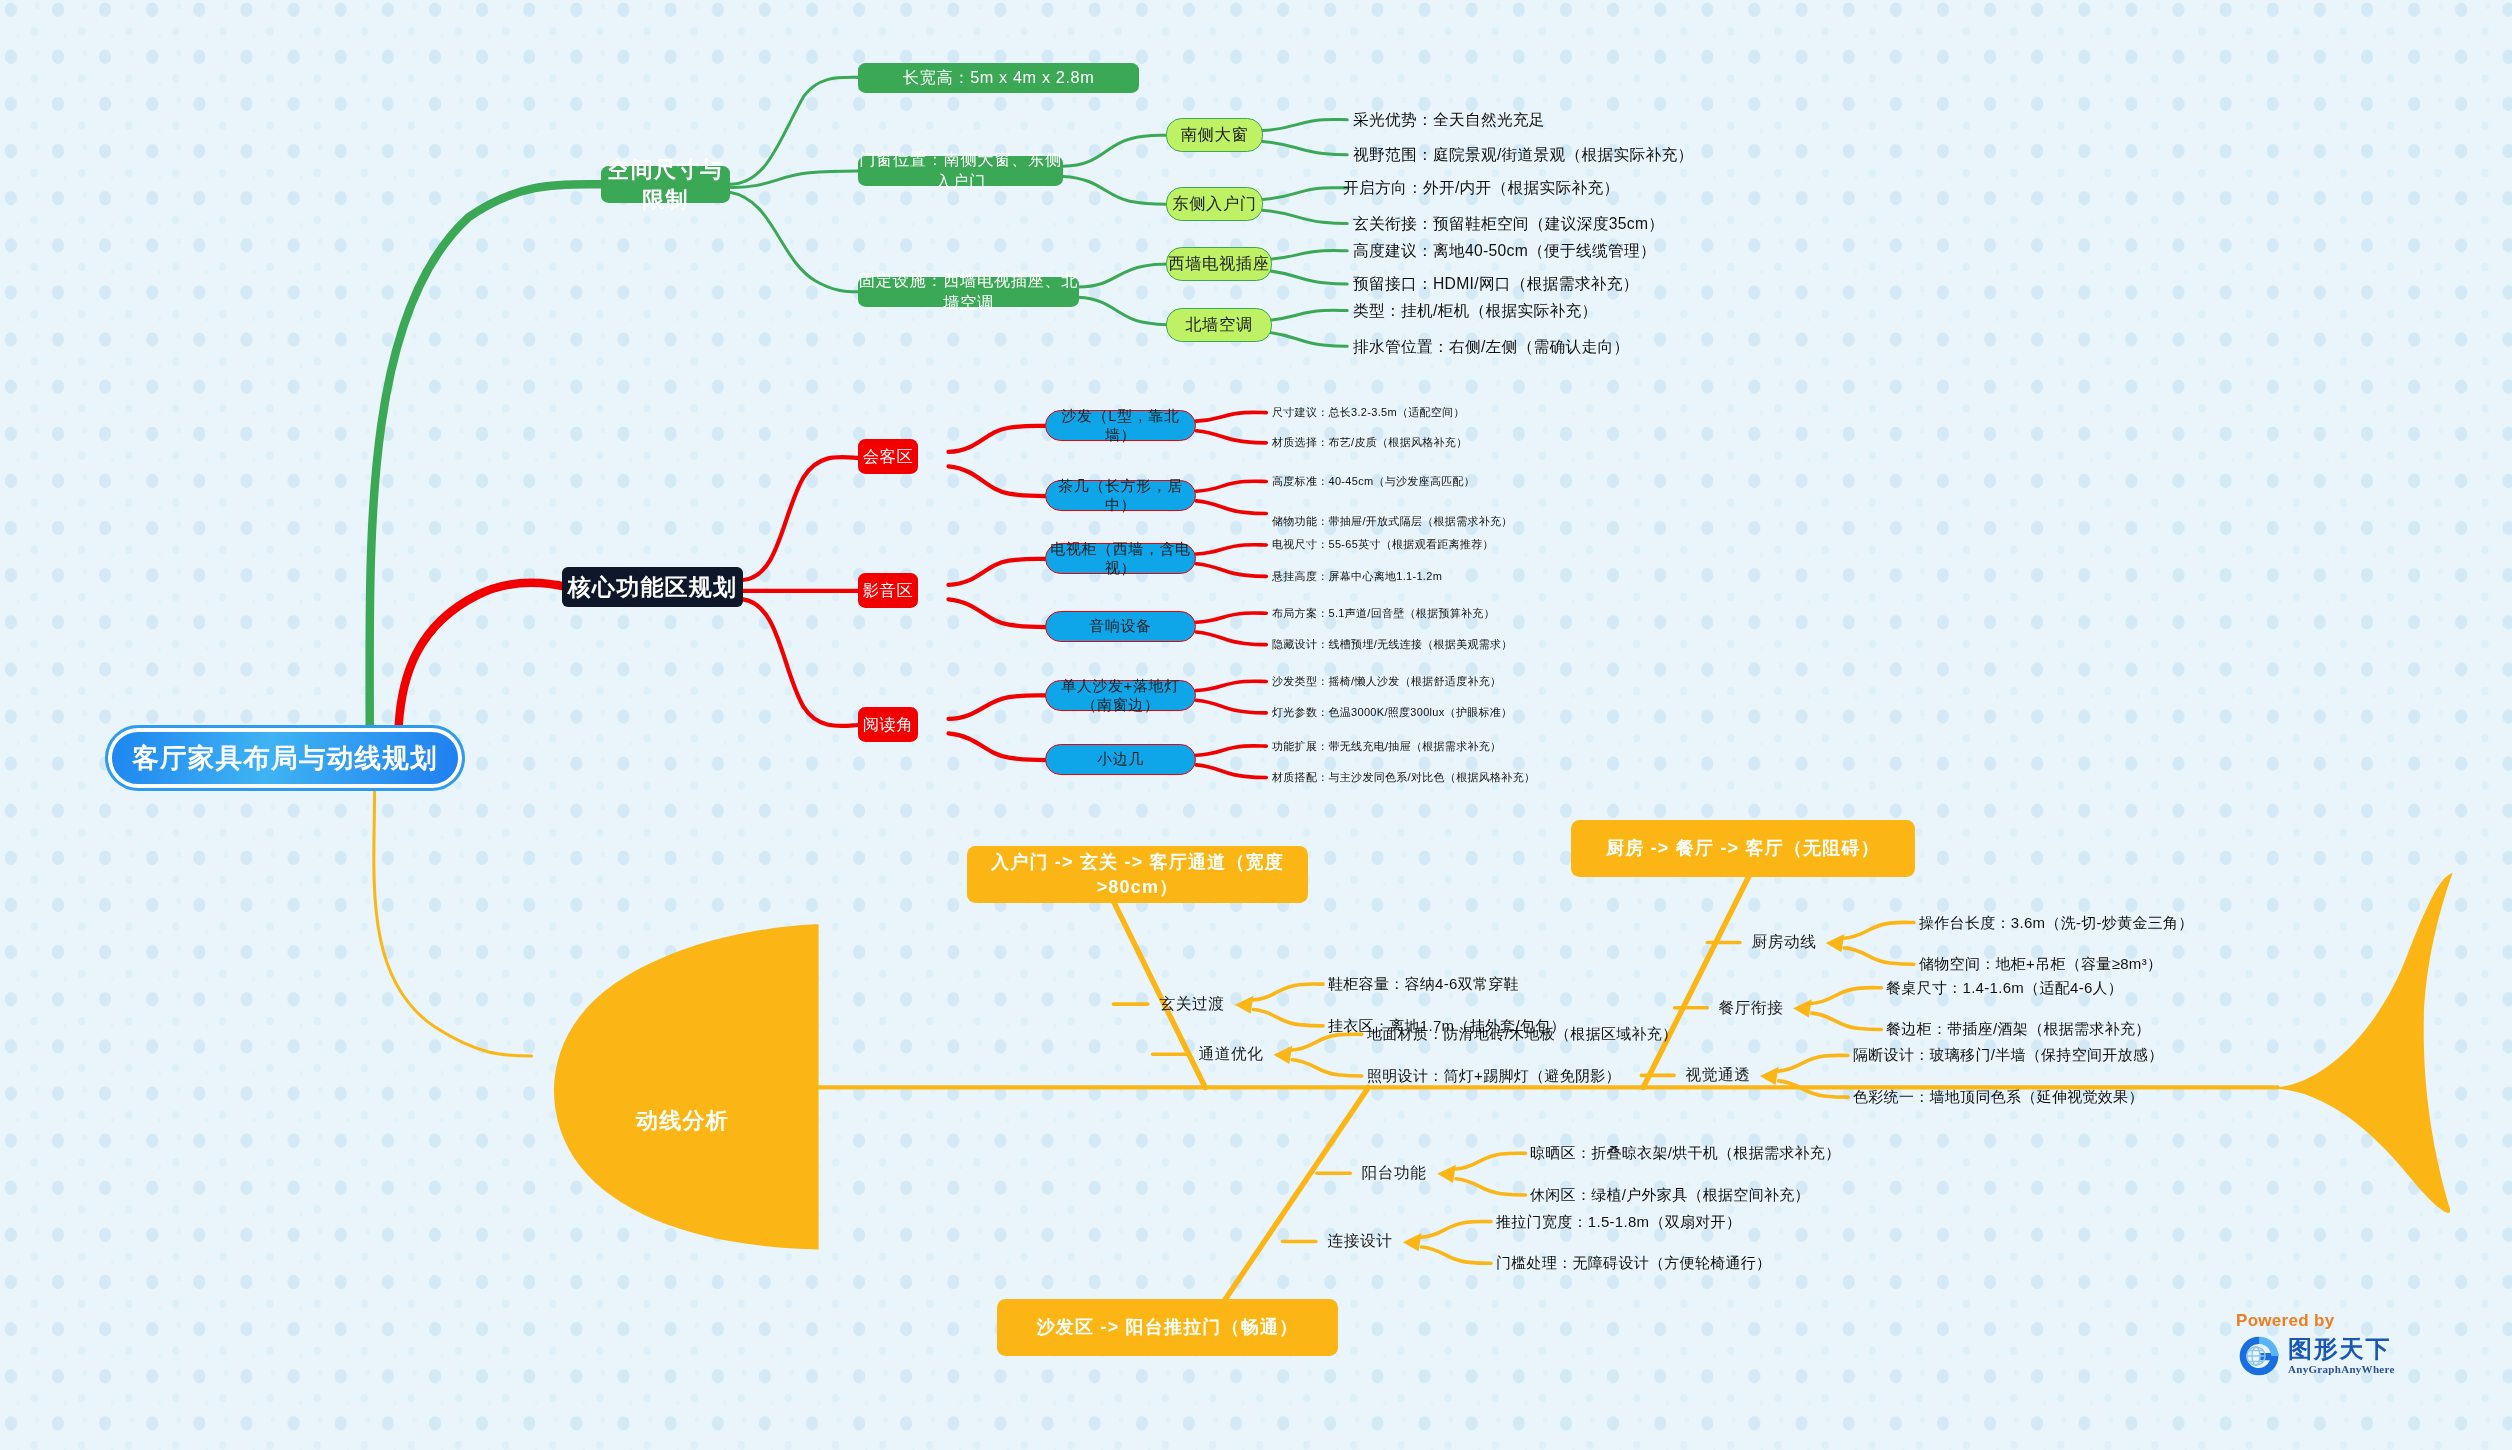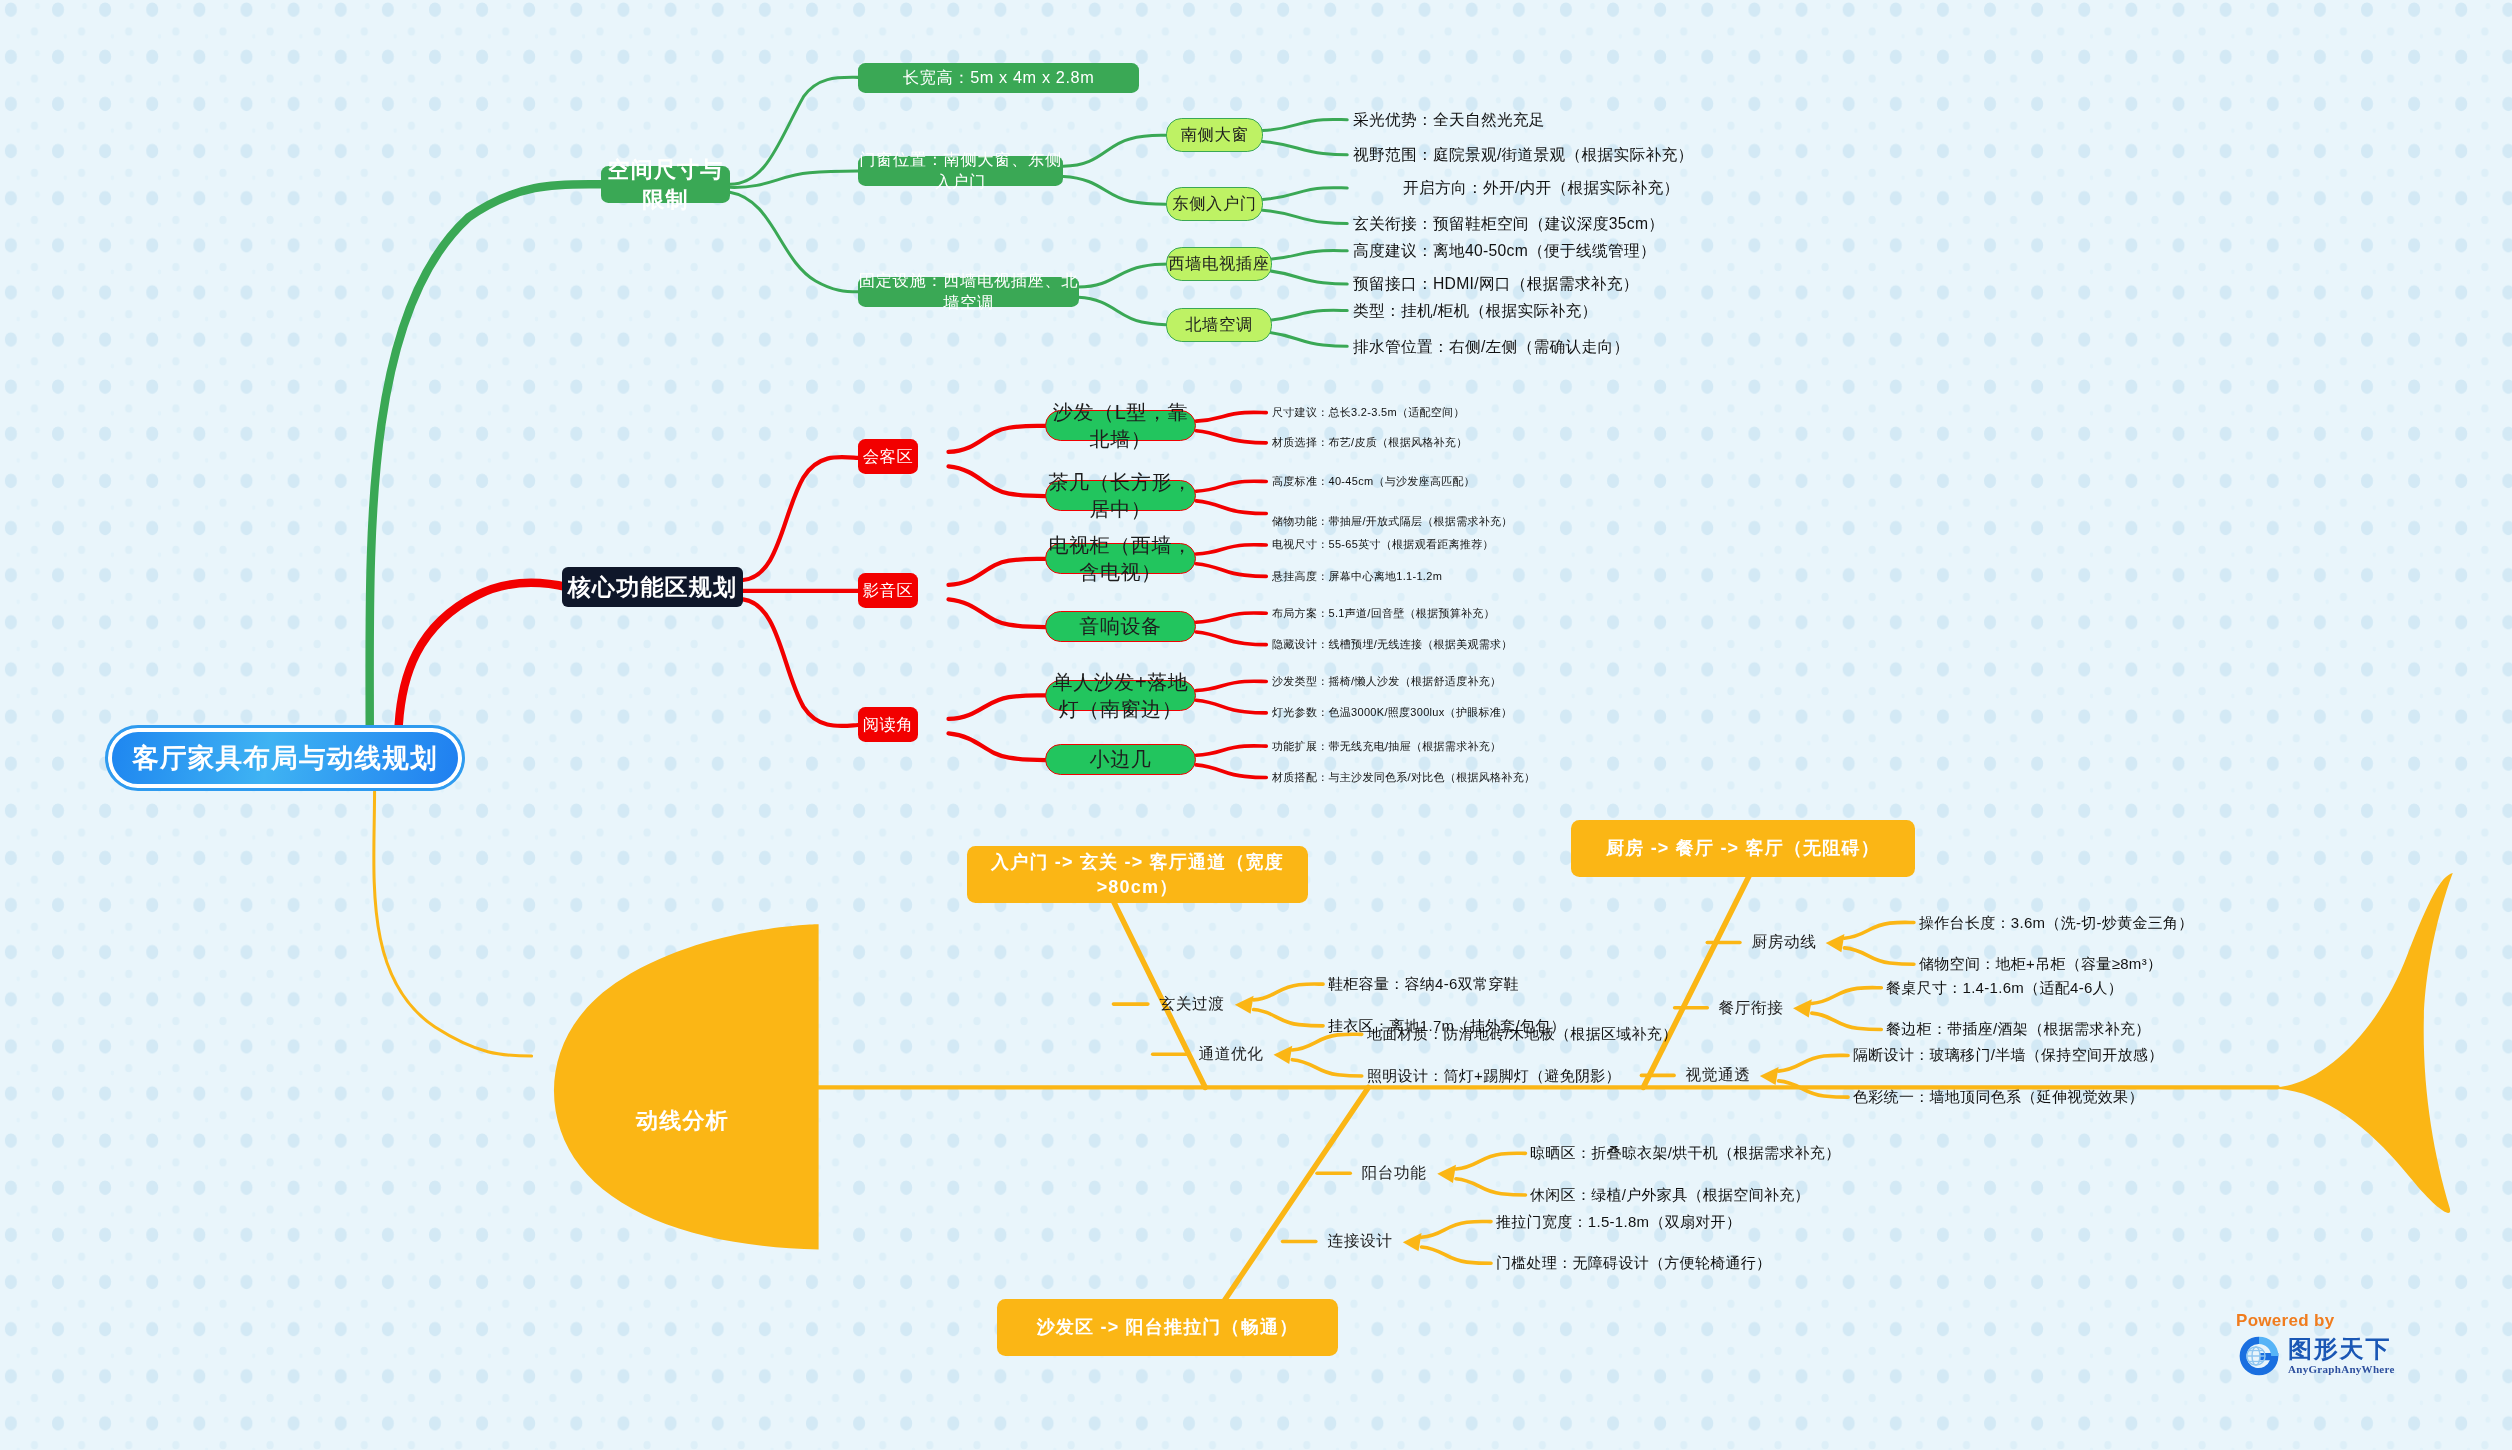--- a/index.html
+++ b/index.html
@@ -40,22 +40,22 @@
   
   .r-main{
     background:#0f172a;color:#fff;border-radius:6px;
     font-size:23px;font-weight:bold;letter-spacing:1.2px;
   }
   .r-sub{
     background:#f20000;color:#fff;border-radius:7.3px;
     font-size:16.3px;letter-spacing:0.6px;
   }
   .r-leafbox{
-    background:#22c55e;border:1.8px solid #f20000;border-radius:15.7px;
-    color:#1d1d1d;font-size:20px;letter-spacing:0.6px;
+    background:#0ea5e9;border:1.8px solid #f20000;border-radius:15.7px;
+    color:#1d1d1d;font-size:15px;letter-spacing:0.6px;
   }
   .r-text{color:#111;font-size:11px;justify-content:flex-start;letter-spacing:0.3px;}
 
   
   .o-head{
     color:#fff;font-size:22px;font-weight:bold;letter-spacing:1.2px;
     background:none;
   }
   .o-cat{
     background:#fbb615;color:#fff;border-radius:8.5px;
@@ -215,21 +215,21 @@
 <div class="node g-sub" style="left:858px;top:156px;width:205px;height:30px;">门窗位置：南侧大窗、东侧入户门</div>
 <div class="node g-sub" style="left:858px;top:277px;width:221px;height:30px;">固定设施：西墙电视插座、北墙空调</div>
 
 <div class="node g-leafbox" style="left:1166px;top:118px;width:97px;height:34px;">南侧大窗</div>
 <div class="node g-leafbox" style="left:1166px;top:187px;width:97px;height:34px;">东侧入户门</div>
 <div class="node g-leafbox" style="left:1166px;top:247px;width:106px;height:34px;">西墙电视插座</div>
 <div class="node g-leafbox" style="left:1166px;top:308px;width:106px;height:34px;">北墙空调</div>
 
 <div class="node g-text" style="left:1353px;top:110px;width:574px;height:20.5px;">采光优势：全天自然光充足</div>
 <div class="node g-text" style="left:1353px;top:145px;width:574px;height:20.5px;">视野范围：庭院景观/街道景观（根据实际补充）</div>
-<div class="node g-text" style="left:1403px;top:178px;width:574px;height:20.5px;text-align:center;">开启方向：外开/内开（根据实际补充）</div>
+<div class="node g-text" style="left:1343px;top:178px;width:574px;height:20.5px;text-align:center;">开启方向：外开/内开（根据实际补充）</div>
 <div class="node g-text" style="left:1353px;top:214px;width:574px;height:20.5px;">玄关衔接：预留鞋柜空间（建议深度35cm）</div>
 <div class="node g-text" style="left:1353px;top:241px;width:574px;height:20.5px;">高度建议：离地40-50cm（便于线缆管理）</div>
 <div class="node g-text" style="left:1353px;top:274px;width:574px;height:20.5px;">预留接口：HDMI/网口（根据需求补充）</div>
 <div class="node g-text" style="left:1353px;top:301px;width:574px;height:20.5px;">类型：挂机/柜机（根据实际补充）</div>
 <div class="node g-text" style="left:1353px;top:337px;width:574px;height:20.5px;">排水管位置：右侧/左侧（需确认走向）</div>
 
 <div class="node r-main" style="left:562px;top:567px;width:181px;height:40px;">核心功能区规划</div>
 
 <div class="node r-sub" style="left:858px;top:439px;width:60px;height:35px;">会客区</div>
 <div class="node r-sub" style="left:858px;top:573px;width:60px;height:35px;">影音区</div>

